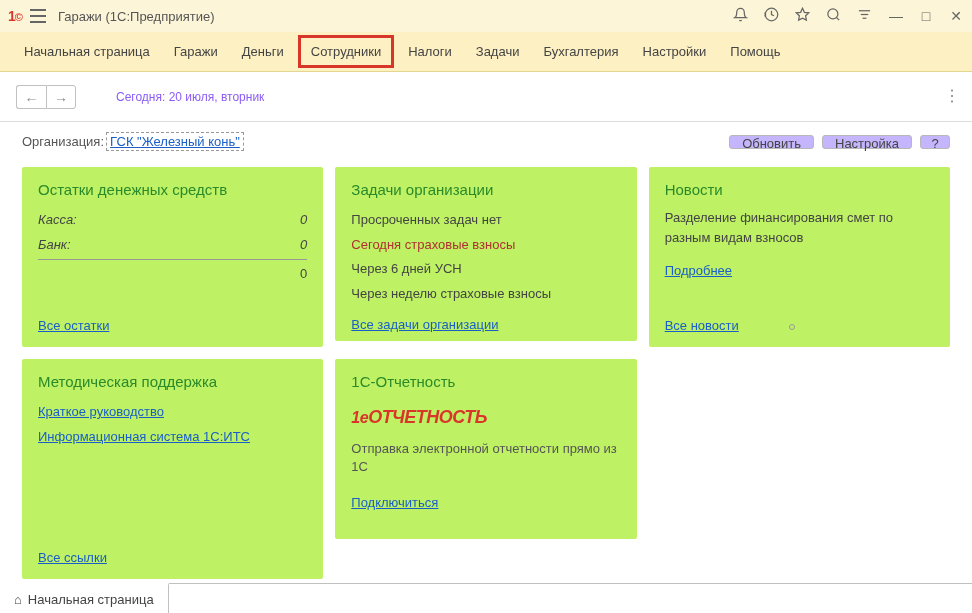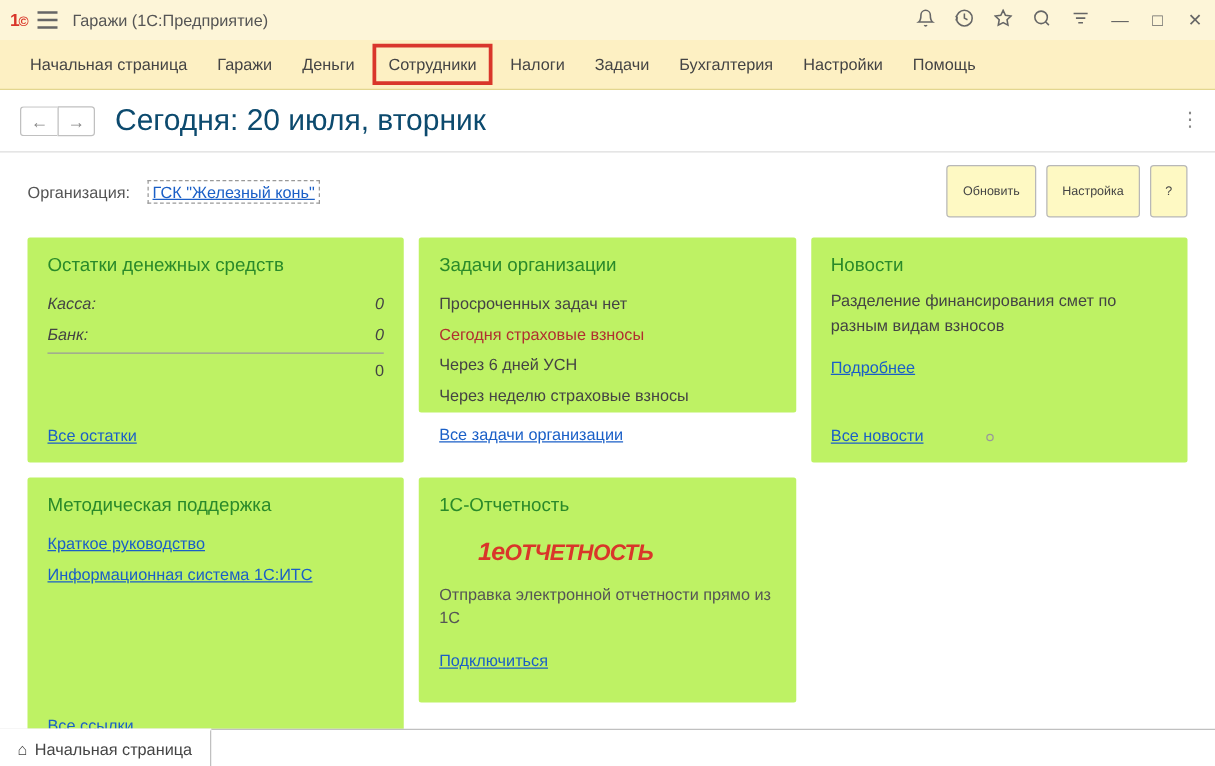--- a/index.html
+++ b/index.html
@@ -21,48 +21,48 @@
 .menubar { height: 40px; background: #fdf0c3; display: flex; align-items: center; padding: 0 14px; gap: 4px; border-bottom: 1px solid #e3d68f; }
 .menu-item { padding: 6px 10px; color: #444; cursor: pointer; font-size: 13px; }
 .menu-item.highlighted { border: 3px solid #d9362a; }
 
 
 .toolbar { height: 50px; display: flex; align-items: center; padding: 0 16px; border-bottom: 1px solid #ddd; position: relative; }
 .nav-buttons { display: flex; margin-right: 16px; }
 .nav-btn { width: 30px; height: 24px; border: 1px solid #c0c0c0; background: #fff; color: #888; display: flex; align-items: center; justify-content: center; cursor: pointer; font-size: 14px; }
 .nav-btn:first-child { border-right: none; border-radius: 3px 0 0 3px; }
 .nav-btn:last-child { border-radius: 0 3px 3px 0; }
-.page-title { font-size: 24px; color: #0c4a6e; }
+.page-title { font-size: 12px; color: #8b5cf6; margin-left: 24px; }
 .kebab { position: absolute; right: 12px; top: 14px; color: #888; cursor: pointer; font-size: 16px; }
 
 
 .settings-row { padding: 10px 22px; display: flex; align-items: center; }
-.org-label { color: #555; margin-right: 14px; }
+.org-label { color: #555; margin-right: 2px; }
 .org-link { color: #1a5fc7; text-decoration: underline; cursor: pointer; border: 1px dashed #999; padding: 1px 3px; }
 .settings-spacer { flex: 1; }
-.action-btn { height: 42px; padding: 0 12px; border: 1px solid #b8b8b8; background: #fef9c3; border-radius: 3px; color: #444; cursor: pointer; font-size: 10px; margin-left: 8px; }
+.action-btn { height: 14px; padding: 0 12px; border: 1px solid #b8b8b8; background: #c4b5fd; border-radius: 3px; color: #444; cursor: pointer; font-size: 13px; margin-left: 8px; }
 
 
 .dashboard { padding: 6px 22px; display: grid; grid-template-columns: 1fr 1fr 1fr; gap: 12px; }
 .card { background: #bef264; border-radius: 2px; padding: 14px 16px; display: flex; flex-direction: column; }
 .card-title { color: #2a8a2a; font-size: 15px; margin-bottom: 10px; }
 .card-body { flex: 1; font-size: 13px; color: #444; line-height: 1.9; }
 .card-footer { margin-top: 10px; }
 .card-link { color: #1a5fc7; text-decoration: underline; cursor: pointer; font-size: 13px; }
 
 .balance-row { display: flex; justify-content: space-between; font-style: italic; }
 .balance-total { border-top: 1px solid #999; text-align: right; padding-top: 2px; margin-top: 2px; }
 .task-overdue-none { color: #444; }
 .task-today { color: #b03030; }
 .news-text { line-height: 1.5; }
 .news-more { margin-top: 12px; }
 .news-dot { display:inline-block; width:6px; height:6px; border:1px solid #999; border-radius:50%; margin-left: 50px; vertical-align: middle; }
 
 .logo-report { color: #d9362a; font-weight: bold; font-size: 18px; font-style: italic; letter-spacing: -0.5px; margin-bottom: 6px;}
-.logo-report .one-c { font-size: 20px; margin-left: 31px; }
+.logo-report .one-c { font-size: 16px; }
 .report-desc { color: #555; line-height: 1.4; margin-bottom: 14px; }
 
 
 .bottom-tabs { position: absolute; bottom: 0; left: 0; right: 0; height: 30px; border-top: 1px solid #c0c0c0; background: #fff; display: flex; align-items: stretch; }
 .bottom-tab { display: flex; align-items: center; padding: 0 14px; border-right: 1px solid #c0c0c0; background: #fff; font-size: 13px; color: #444; cursor: pointer; gap: 6px; border-top: 2px solid #fff; margin-top: -1px;}
 .home-icon { font-size: 13px; }
 </style>
 </head>
 <body>
 
@@ -144,21 +144,21 @@
       </div>
       <div class="balance-row">
         <span>Банк:</span>
         <span>0</span>
       </div>
       <div class="balance-total">0</div>
     </div>
     <div class="card-footer"><span class="card-link">Все остатки</span></div>
   </div>
 
-  <div class="card" style="height:140px">
+  <div class="card" style="height:174px">
     <div class="card-title">Задачи организации</div>
     <div class="card-body">
       <div class="task-overdue-none">Просроченных задач нет</div>
       <div class="task-today">Сегодня страховые взносы</div>
       <div>Через 6 дней УСН</div>
       <div>Через неделю страховые взносы</div>
     </div>
     <div class="card-footer"><span class="card-link">Все задачи организации</span></div>
   </div>
 

